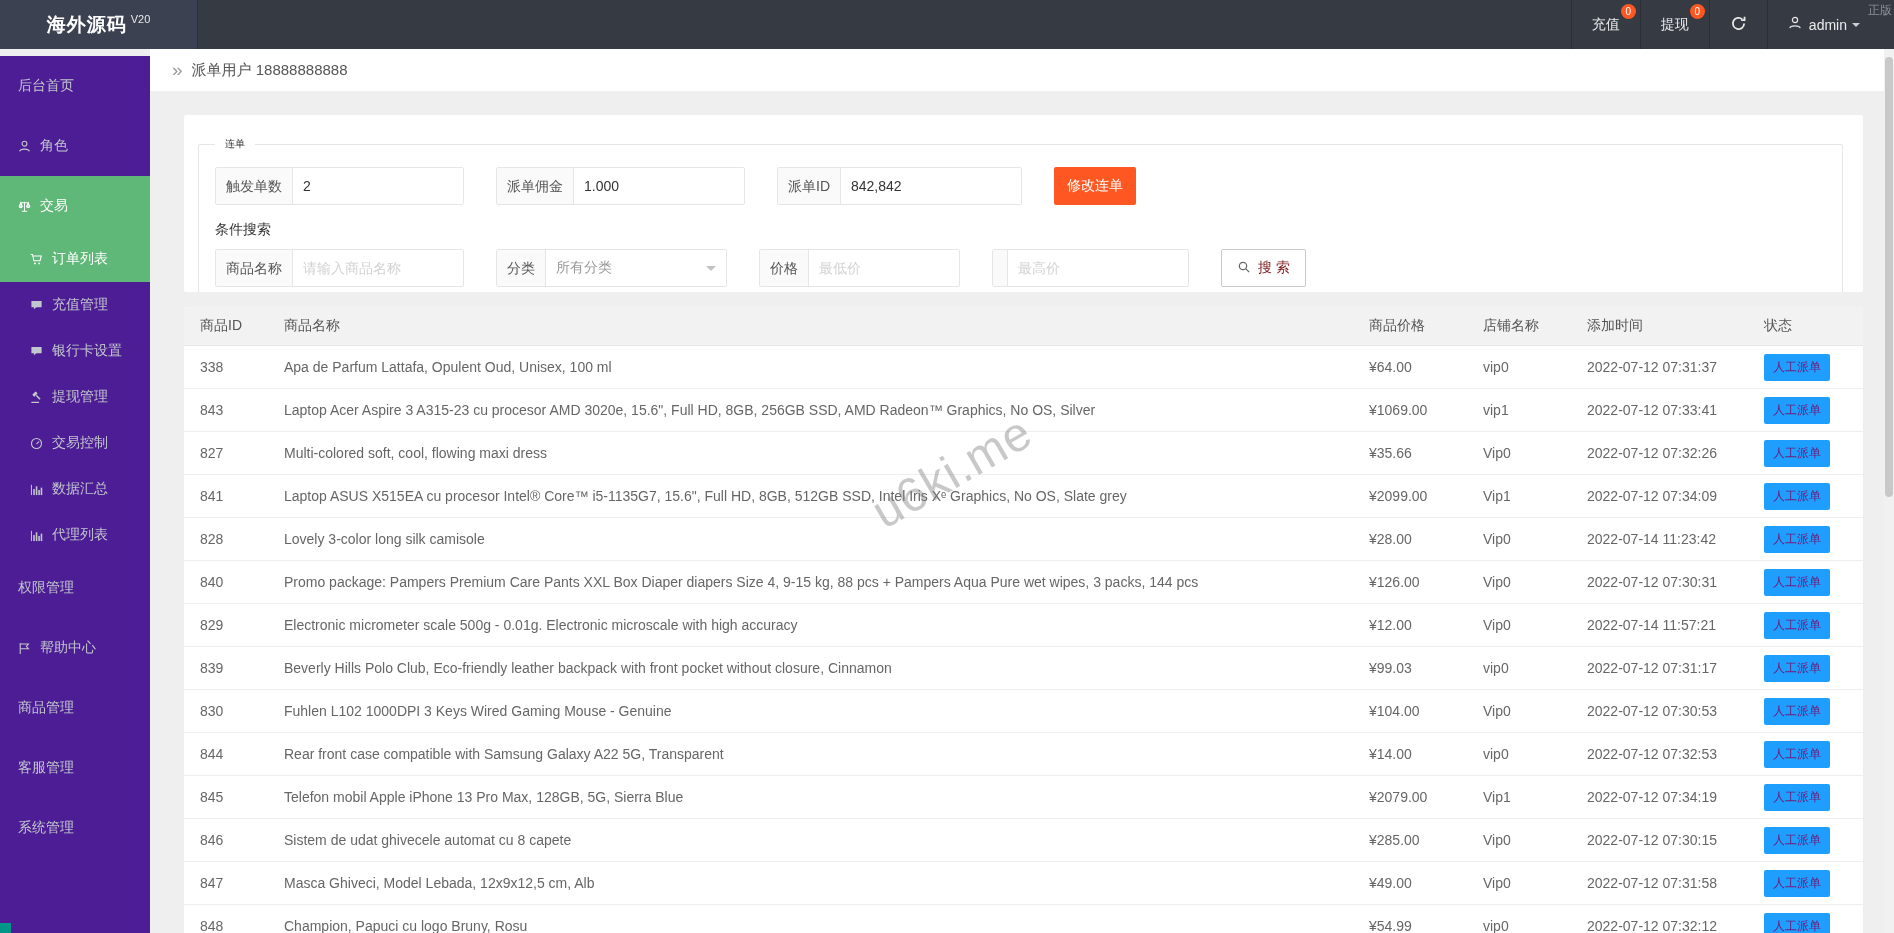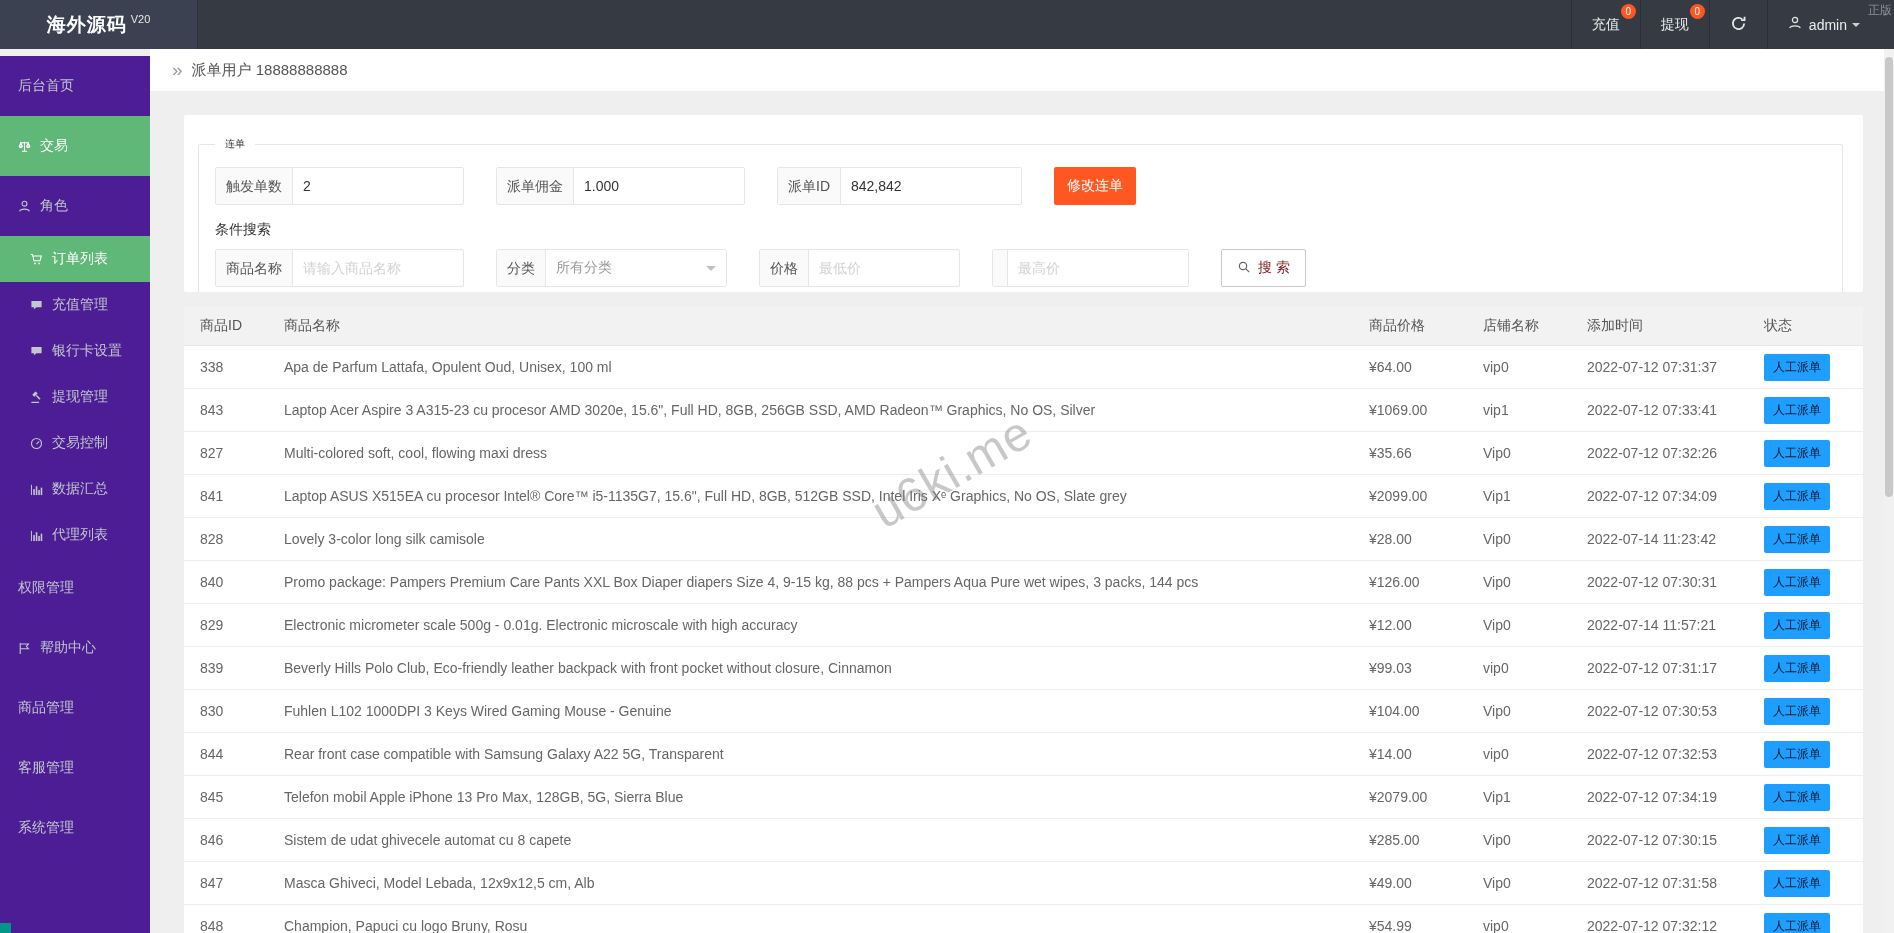--- a/index.html
+++ b/index.html
@@ -103,21 +103,21 @@
     color:#555;padding:0;
   }
   table.goods th:first-child,table.goods td:first-child{padding-left:16px;}
   table.goods tbody td{
     height:42px;border-top:1px solid #eeeeee;color:#666;padding:0;
     white-space:nowrap;overflow:hidden;text-overflow:ellipsis;
   }
   table.goods tbody tr:first-child td{border-top:1px solid #e6e6e6;}
   .c-name{color:#595959;}
   .dispatch-btn{
-    background:#1E9FFF;color:#0f172a;border:none;border-radius:2px;
+    background:#1E9FFF;color:#701a75;border:none;border-radius:2px;
     font-size:12px;padding:5px 9px;cursor:pointer;font-family:inherit;white-space:nowrap;
   }
   
   .watermark{
     position:absolute;left:852px;top:444px;width:200px;height:56px;z-index:15;
     font-size:48px;color:rgba(125,125,125,.42);letter-spacing:1px;
     transform:rotate(-30deg);text-align:center;pointer-events:none;line-height:56px;
   }
   .scrollbar{position:absolute;top:49px;right:0;width:10px;height:884px;background:#f1f1f1;z-index:40;}
   .scrollbar .thumb{position:absolute;top:8px;left:1px;width:8px;height:440px;background:#c8c8c8;border-radius:4px;}
@@ -160,38 +160,38 @@
         <span class="caret"></span>
       </div>
     </div>
     <div class="genuine">正版</div>
   </header>
 
   <aside class="sidebar" id="sidebar">
       <div class="side-item lv1">
         <span class="s-label">后台首页</span>
       </div>
+      <div class="side-item lv1">
+        <span class="s-icon">
+          <svg viewBox="0 0 14 14" width="13" height="13" fill="none" stroke="currentColor" stroke-width="1.2">
+            <circle cx="7" cy="4" r="2.6"></circle>
+            <path d="M1.8 12.2c.6-3.2 9.8-3.2 10.4 0"></path>
+          </svg>
+        </span>
+        <span class="s-label">角色</span>
+      </div>
       <div class="side-item lv1 sel">
         <span class="s-icon">
           <svg viewBox="0 0 14 14" width="13" height="13" fill="none" stroke="currentColor" stroke-width="1.1">
             <path d="M7 1.8v10.4M4.2 12.2h5.6M2.6 3h8.8"></path>
             <path d="M3 3L1.4 6.6h3.2L3 3zM11 3L9.4 6.6h3.2L11 3z"></path>
             <path d="M1.4 6.6a1.6 1.6 0 0 0 3.2 0M9.4 6.6a1.6 1.6 0 0 0 3.2 0"></path>
           </svg>
         </span>
         <span class="s-label">交易</span>
-      </div>
-      <div class="side-item lv1">
-        <span class="s-icon">
-          <svg viewBox="0 0 14 14" width="13" height="13" fill="none" stroke="currentColor" stroke-width="1.2">
-            <circle cx="7" cy="4" r="2.6"></circle>
-            <path d="M1.8 12.2c.6-3.2 9.8-3.2 10.4 0"></path>
-          </svg>
-        </span>
-        <span class="s-label">角色</span>
       </div>
       <div class="side-item lv2 sel">
         <span class="s-icon">
           <svg viewBox="0 0 14 14" width="13" height="13" fill="none" stroke="currentColor" stroke-width="1.1">
             <path d="M.8 1.6h1.9l1.5 6.7h6.6l1.4-5.1H3.3"></path>
             <circle cx="5.3" cy="11.2" r="1" fill="currentColor" stroke="none"></circle>
             <circle cx="9.9" cy="11.2" r="1" fill="currentColor" stroke="none"></circle>
           </svg>
         </span>
         <span class="s-label">订单列表</span>

